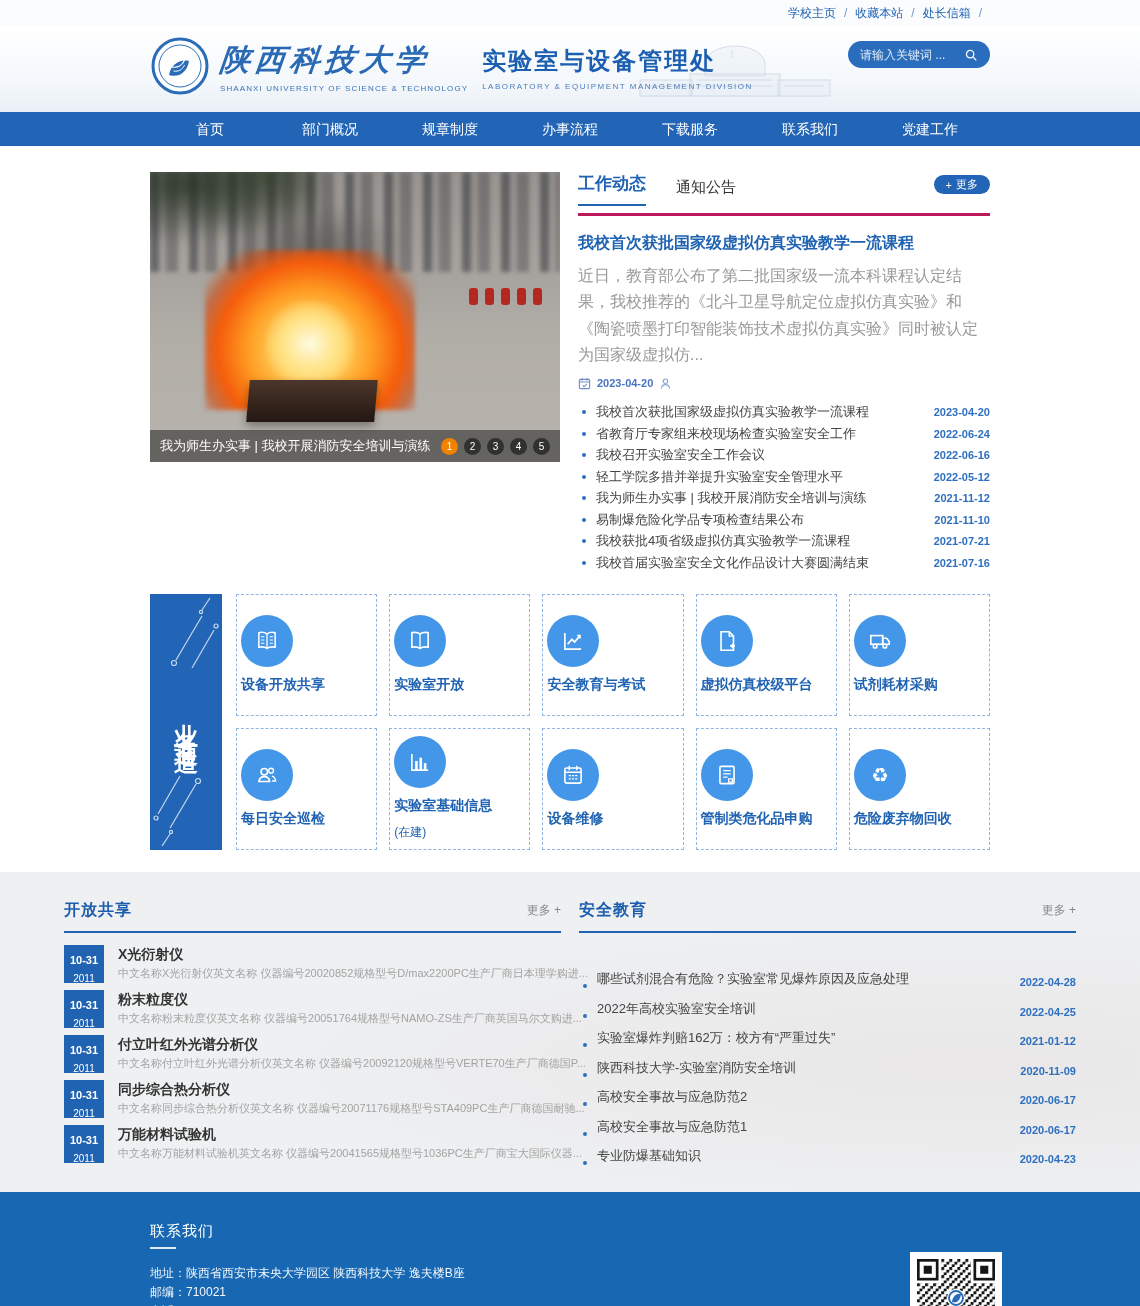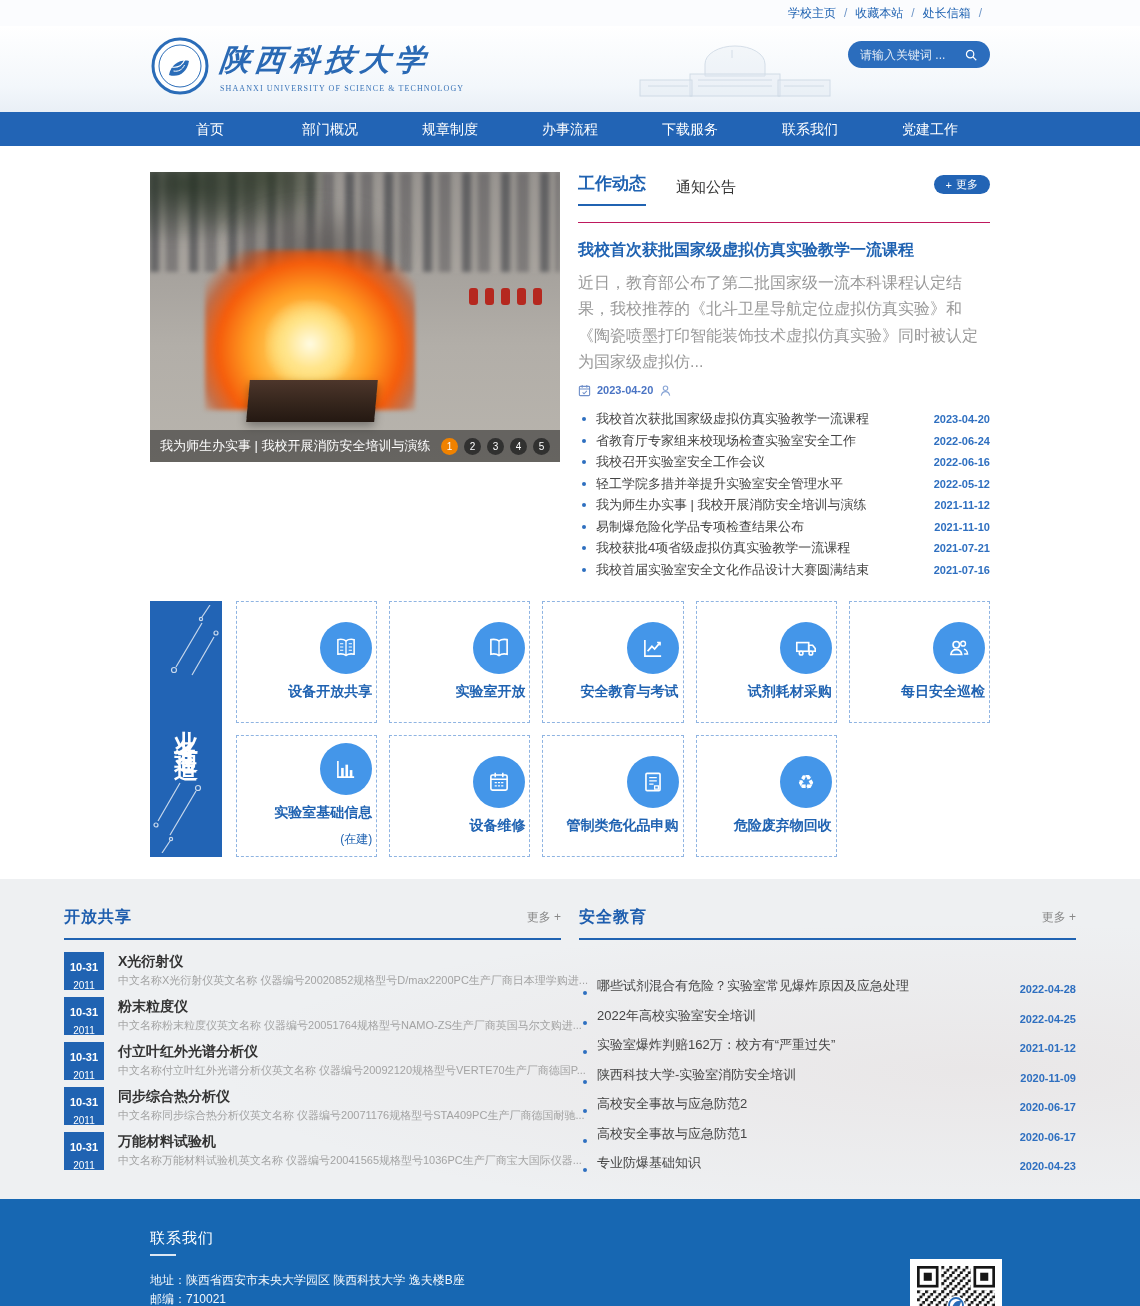--- a/index.html
+++ b/index.html
@@ -16,21 +16,21 @@
   .topbar-link { cursor: pointer; }
   .topbar-sep { margin: 0 8px; color: #6f96c8; }
 
   
   .header { position: relative; height: 86px; background: linear-gradient(180deg, #ffffff 0%, #f3f7fb 70%, #e9eff6 100%); overflow: hidden; }
   .header-building { position: absolute; left: 620px; top: 10px; opacity: .5; }
   .logo-row { position: absolute; left: 150px; top: 10px; display: flex; align-items: center; }
   .emblem { width: 60px; height: 60px; flex: 0 0 60px; }
   .uni-block { margin-left: 10px; }
   .uni-cn { font-family: "DejaVu Serif", "Liberation Serif", serif; font-style: italic; font-weight: bold; font-size: 30px; letter-spacing: 5px; color: #2a69b4; transform: skewX(-6deg); }
-  .uni-en { font-size: 8px; letter-spacing: 1.1px; color: #3a74b8; margin-top: 3px; font-family: Liberation Serif, serif; }
+  .uni-en { font-size: 8px; letter-spacing: 1.1px; color: #3a74b8; margin-top: 3px; }
   .div-block { margin-left: 14px; padding-top: 4px; }
   .div-cn { font-size: 24px; font-weight: bold; letter-spacing: 2px; color: #1c5fb0; }
   .div-en { font-size: 8px; letter-spacing: 1.5px; color: #4a7cba; margin-top: 5px; }
   .search-pill { position: absolute; right: 150px; top: 15px; width: 142px; height: 27px; background: #2b6dbd; border-radius: 14px; display: flex; align-items: center; padding: 0 12px; }
   .search-input { flex: 1; background: transparent; border: none; outline: none; color: #fff; font-size: 12px; width: 100px; }
   .search-input::placeholder { color: rgba(255,255,255,.85); }
   .search-btn { background: none; border: none; cursor: pointer; display: flex; align-items: center; }
 
   
   .nav { height: 34px; background: #2264b5; }
@@ -57,21 +57,21 @@
   .ph-ext { position: absolute; right: 18px; top: 116px; display: flex; gap: 7px; filter: blur(.5px); }
   .ph-ext i { width: 9px; height: 17px; background: #b5281f; border-radius: 3px; display: block; }
   .caption-bar { position: absolute; left: 0; right: 0; bottom: 0; height: 32px; background: rgba(20,20,20,.5); display: flex; align-items: center; padding: 0 10px; }
   .caption-text { color: #fff; font-size: 13px; flex: 1; white-space: nowrap; overflow: hidden; text-overflow: ellipsis; }
   .dots { display: flex; gap: 6px; margin-left: 8px; }
   .dot { width: 17px; height: 17px; border-radius: 50%; background: rgba(40,40,40,.85); color: #fff; font-size: 10px; display: flex; align-items: center; justify-content: center; cursor: pointer; }
   .dot.active { background: #f08200; }
 
   
   .news { flex: 1; min-width: 0; }
-  .news-head { display: flex; align-items: flex-end; border-bottom: 1px solid #be185d; padding-bottom: 26px; position: relative; }
+  .news-head { display: flex; align-items: flex-end; border-bottom: 3px solid #be185d; padding-bottom: 17px; position: relative; }
   .news-tab { font-size: 15px; color: #333; margin-right: 30px; cursor: pointer; padding-bottom: 9px; margin-bottom: -10px; }
   .news-tab.active { font-size: 17px; font-weight: bold; color: #2063b2; border-bottom: 2px solid #2063b2; }
   .more-pill { margin-left: auto; background: #2264b5; color: #fff; border: none; border-radius: 10px; height: 19px; padding: 0 12px; font-size: 11px; cursor: pointer; display: flex; align-items: center; gap: 4px; margin-bottom: 2px; }
   .featured { margin-top: 17px; }
   .featured-title { font-size: 16px; font-weight: bold; color: #2063b2; cursor: pointer; }
   .featured-summary { margin-top: 9px; font-size: 16px; line-height: 1.65; color: #999; }
   .featured-meta { margin-top: 8px; display: flex; align-items: center; gap: 6px; font-size: 11px; color: #6f8fc9; }
   .featured-meta svg { display: block; }
   .meta-date { color: #4a74c4; font-weight: bold; }
   .news-list { list-style: none; margin-top: 12px; }
@@ -80,21 +80,21 @@
   .news-title { flex: 1; font-size: 13px; color: #444; white-space: nowrap; overflow: hidden; text-overflow: ellipsis; }
   .news-date { font-size: 11px; font-weight: bold; color: #2e6fc0; margin-left: 12px; }
 
   
   .biz-row { display: flex; padding: 20px 150px 0; }
   .biz-banner { position: relative; width: 72px; flex: 0 0 72px; height: 256px; background: #2264b5; display: flex; align-items: center; justify-content: center; overflow: hidden; }
   .biz-banner-text { writing-mode: vertical-rl; text-orientation: upright; color: #fff; font-size: 24px; letter-spacing: 9px; font-weight: bold; }
   .deco-top { position: absolute; top: 4px; right: 2px; }
   .deco-bottom { position: absolute; bottom: 4px; left: 2px; }
   .biz-grid { flex: 1; margin-left: 14px; display: grid; grid-template-columns: repeat(5, 1fr); grid-auto-rows: 122px; gap: 12px; }
-  .biz-card { border: 1px dashed #8fb4e2; background: #fff; display: flex; flex-direction: column; align-items: flex-end; justify-content: center; gap: 9px; cursor: pointer; padding: 6px 4px; }
+  .biz-card { border: 1px dashed #8fb4e2; background: #fff; display: flex; flex-direction: column; align-items: flex-start; justify-content: center; gap: 9px; cursor: pointer; padding: 6px 4px; }
   .biz-icon { width: 52px; height: 52px; border-radius: 50%; background: #4496e9; display: flex; align-items: center; justify-content: center; }
   .biz-label { font-size: 14px; font-weight: bold; color: #2063b2; text-align: center; line-height: 1.25; }
   .biz-sub { font-size: 12px; color: #2063b2; }
   .biz-sub:empty { display: none; }
 
   
   .gray { background: #eef0f2; height: 320px; padding: 28px 64px 0; display: flex; gap: 18px; overflow: hidden;
     background-image: radial-gradient(ellipse at 85% 60%, rgba(190,150,140,.10), rgba(190,150,140,0) 55%); }
   .col { flex: 1; min-width: 0; }
   .col-head { display: flex; align-items: center; justify-content: space-between; border-bottom: 2px solid #2063b2; padding-bottom: 10px; }
@@ -149,20 +149,24 @@
       <svg class="emblem" viewBox="0 0 60 60">
         <circle cx="30" cy="30" r="27" fill="#fff" stroke="#2a6cb8" stroke-width="3"></circle>
         <circle cx="30" cy="30" r="21" fill="none" stroke="#2a6cb8" stroke-width="1"></circle>
         <path d="M19 39c9 3 18-2 20-14-7-2-18 2-20 14z" fill="#2a6cb8"></path>
         <path d="M22 31c6 1 11-2 13-8" stroke="#fff" stroke-width="1.2" fill="none"></path>
         <path d="M23.5 35c5 1 9-1.5 11-6" stroke="#fff" stroke-width="1" fill="none"></path>
       </svg>
       <div class="uni-block">
         <div class="uni-cn">陕西科技大学</div>
         <div class="uni-en">SHAANXI UNIVERSITY OF SCIENCE &amp; TECHNOLOGY</div>
+      </div>
+      <div class="div-block">
+        <div class="div-cn">实验室与设备管理处</div>
+        <div class="div-en">LABORATORY &amp; EQUIPMENT MANAGEMENT DIVISION</div>
       </div>
     </div>
     <div class="search-pill">
       <input class="search-input" placeholder="请输入关键词 ..." style="">
       <button class="search-btn">
         <svg viewBox="0 0 16 16" width="14" height="14">
             <circle cx="7" cy="7" r="4.2" fill="none" stroke="#fff" stroke-width="1.4"></circle>
             <path d="M10.2 10.2L14 14" stroke="#fff" stroke-width="1.4"></path>
           </svg>
       </button>
@@ -328,20 +332,31 @@
           </div>
           <div class="biz-card">
             <span class="biz-icon">
               <svg viewBox="0 0 24 24" width="26" height="26">
                 <path d="M4.5 4.5v15h15" fill="none" stroke="#fff" stroke-width="1.5"></path>
                 <path d="M7 15l4-4.5 2.5 2.5 5-6" fill="none" stroke="#fff" stroke-width="1.6"></path>
                 <path d="M18.5 9.7V7h-2.7" fill="none" stroke="#fff" stroke-width="1.4"></path>
               </svg>
             </span>
             <span class="biz-label">安全教育与考试</span>
+
+          </div>
+          <div class="biz-card">
+            <span class="biz-icon">
+              <svg viewBox="0 0 24 24" width="26" height="26">
+                <path d="M6.5 3.5h7.5l4 4v13H6.5z" fill="none" stroke="#fff" stroke-width="1.5"></path>
+                <path d="M14 3.5v4h4" fill="none" stroke="#fff" stroke-width="1.2"></path>
+                <path d="M14.8 16.5h4.4M17 14.3v4.4" stroke="#fff" stroke-width="1.4"></path>
+              </svg>
+            </span>
+            <span class="biz-label">虚拟仿真校级平台</span>
 
           </div>
           <div class="biz-card">
             <span class="biz-icon">
               <svg viewBox="0 0 24 24" width="26" height="26">
                 <rect x="3.5" y="7" width="11" height="8" fill="none" stroke="#fff" stroke-width="1.5"></rect>
                 <path d="M14.5 9.5h3.6l2.4 3V15h-6z" fill="none" stroke="#fff" stroke-width="1.5"></path>
                 <circle cx="7.5" cy="16.8" r="1.7" fill="none" stroke="#fff" stroke-width="1.4"></circle>
                 <circle cx="16.5" cy="16.8" r="1.7" fill="none" stroke="#fff" stroke-width="1.4"></circle>
               </svg>

